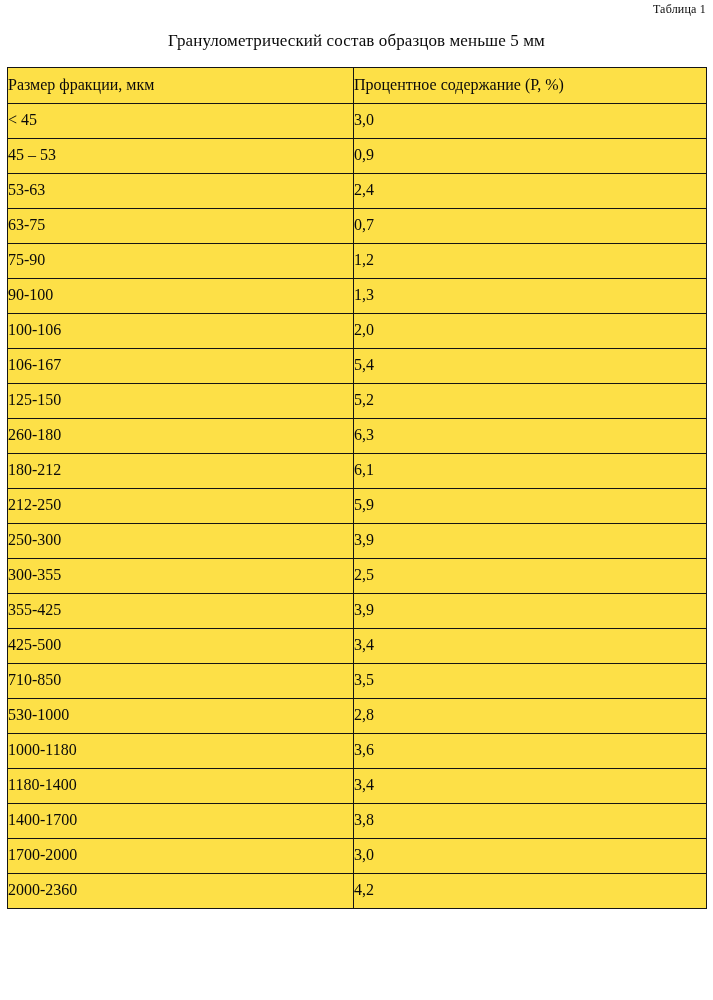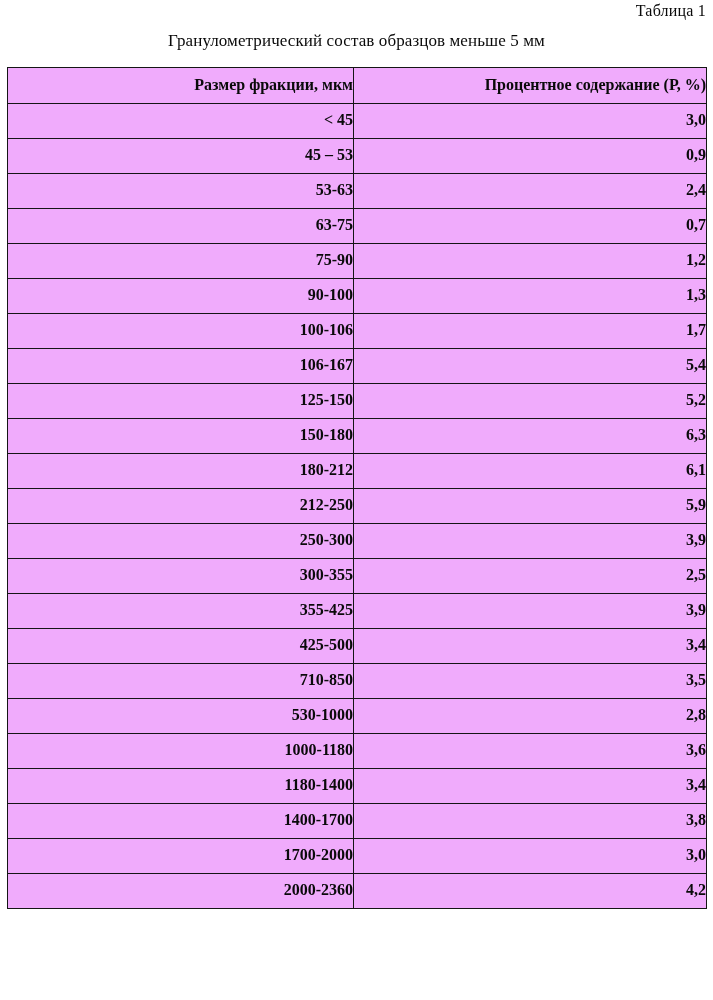--- a/index.html
+++ b/index.html
@@ -24,21 +24,21 @@
     height: 1000px;
   }
 
   
   .table-caption {
     position: absolute;
     left: 0;
     top: 2px;
     width: 706px;
     text-align: right;
-    font-size: 16px;
+    font-size: 12px;
     letter-spacing: 0.2px;
     white-space: nowrap;
   }
 
   
   .table-title {
     position: absolute;
     left: 7px;
     top: 31px;
     width: 699px;
@@ -56,27 +56,27 @@
     width: 699px;
     border-collapse: collapse;
     table-layout: fixed;
   }
   .grain-table col.c1 { width: 346px; }
   .grain-table col.c2 { width: 353px; }
 
   .grain-table th,
   .grain-table td {
     border: 1px solid #151515;
-    text-align: right;
-    font-weight: bold;
+    text-align: left;
+    font-weight: normal;
     font-size: 16px;
     line-height: 1;
     padding: 0;
     vertical-align: top;
-    background: #f0abfc;
+    background: #fde047;
   }
 
   .grain-table thead th {
     height: 36px;
     font-size: 16px;
     padding-top: 9px;
     box-sizing: border-box;
     white-space: nowrap;
   }
 
@@ -127,32 +127,32 @@
         <tr>
           <td>75-90</td>
           <td>1,2</td>
         </tr>
         <tr>
           <td>90-100</td>
           <td>1,3</td>
         </tr>
         <tr>
           <td>100-106</td>
-          <td>1,7</td>
+          <td>2,0</td>
         </tr>
         <tr>
           <td>106-167</td>
           <td>5,4</td>
         </tr>
         <tr>
           <td>125-150</td>
           <td>5,2</td>
         </tr>
         <tr>
-          <td>150-180</td>
+          <td>260-180</td>
           <td>6,3</td>
         </tr>
         <tr>
           <td>180-212</td>
           <td>6,1</td>
         </tr>
         <tr>
           <td>212-250</td>
           <td>5,9</td>
         </tr>

